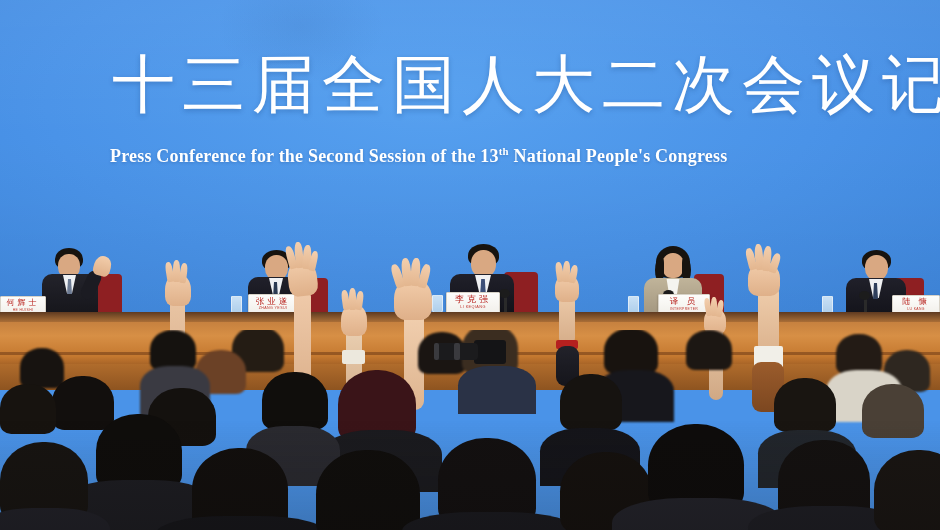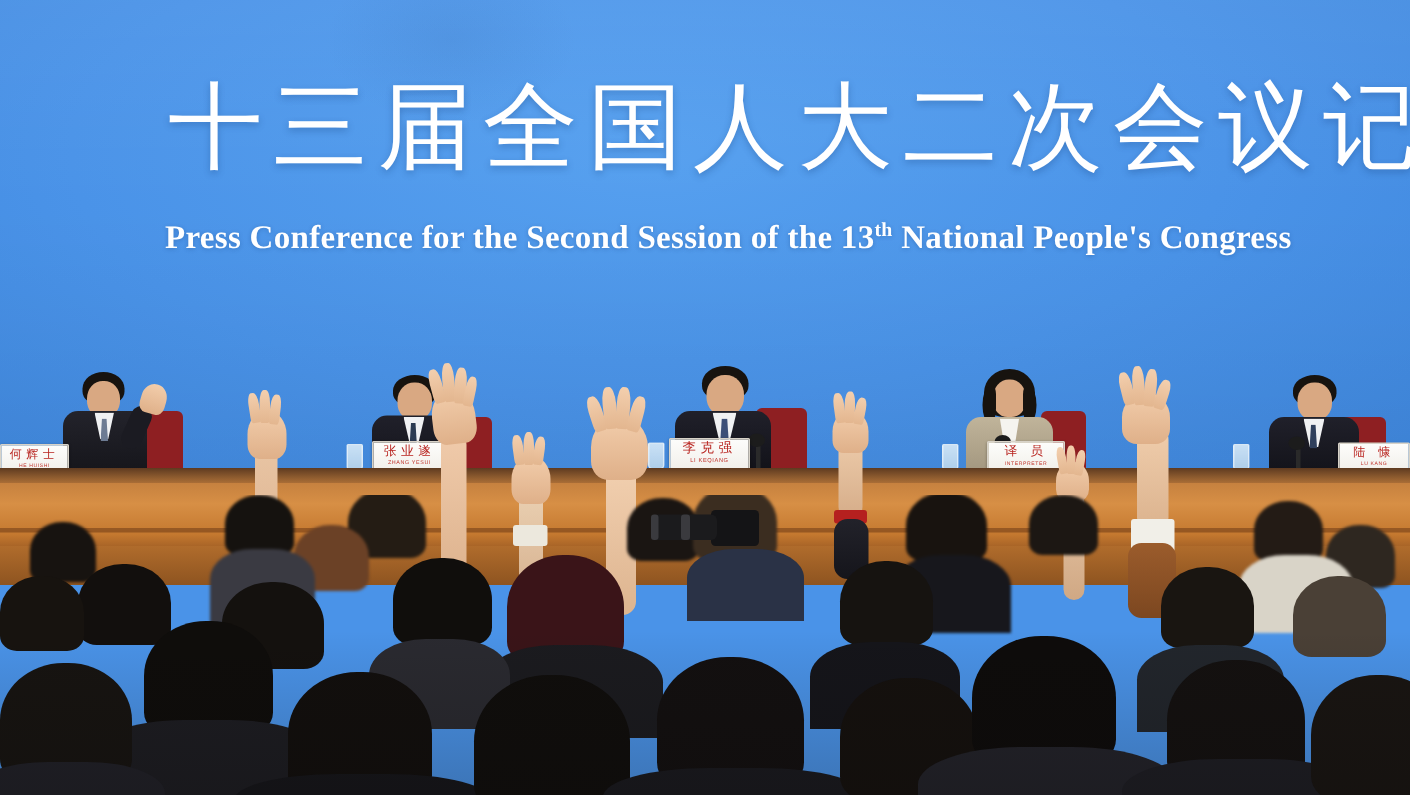--- a/index.html
+++ b/index.html
@@ -36,21 +36,21 @@
     letter-spacing:7px;
     font-weight:400;
     text-shadow:0 2px 5px rgba(20,60,120,.30);
   }
   .banner-en{
     position:absolute;left:110px;top:145px;
     white-space:nowrap;
     color:#ffffff;
     font-family:"Liberation Serif",serif;
     font-weight:700;
-    font-size:22px;
+    font-size:18px;
     letter-spacing:.2px;
     text-shadow:0 1px 3px rgba(20,60,120,.30);
   }
   .banner-en sup{font-size:.6em;vertical-align:super;}
 
   
   .desk-top{
     position:absolute;left:0;top:312px;width:940px;height:13px;
     background:linear-gradient(to bottom,#5e3a20 0%, #8b5a2e 45%, #c07b3c 100%);
   }

